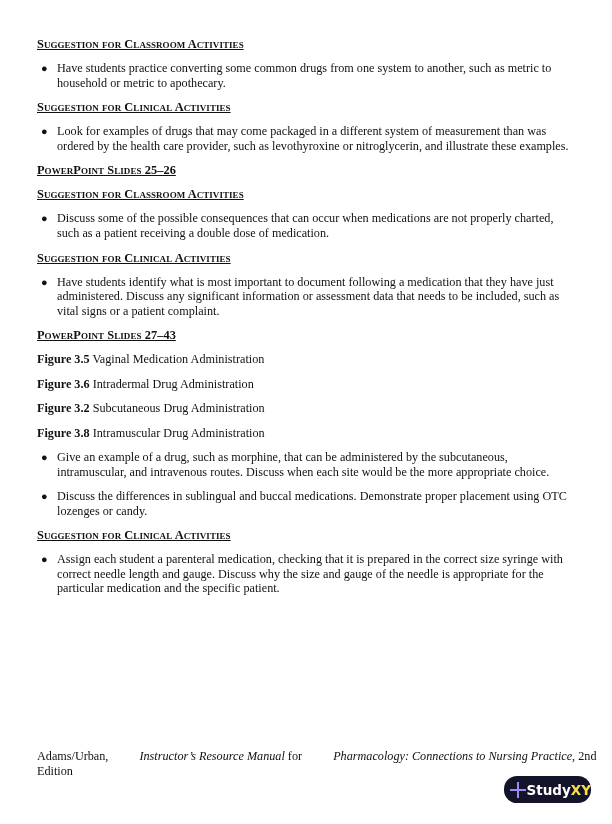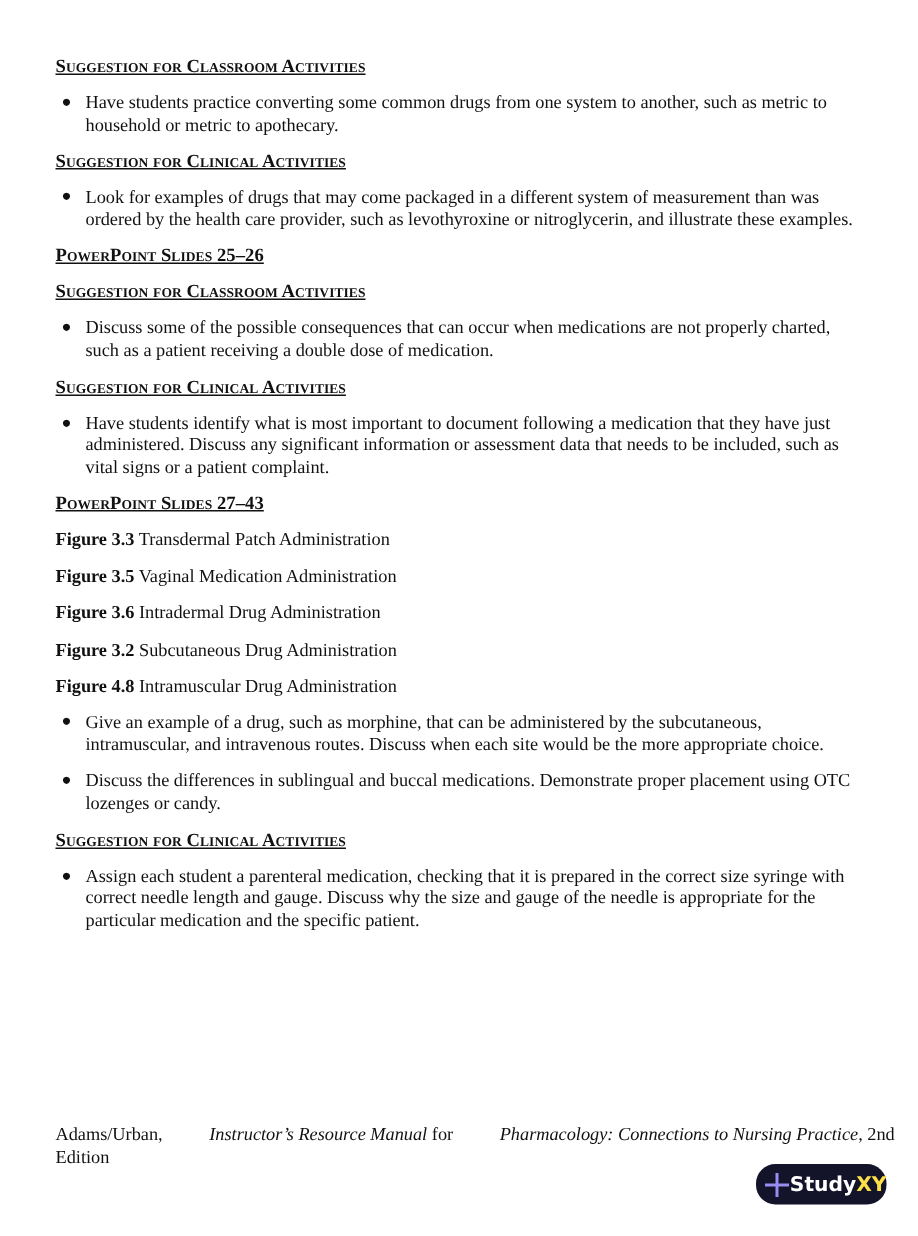--- a/index.html
+++ b/index.html
@@ -64,25 +64,24 @@
   <ul class="bullets">
     <li><span class="dot">●</span><span>Discuss some of the possible consequences that can occur when medications are not properly charted, such as a patient receiving a double dose of medication.</span></li>
   </ul>
 
   <div class="heading">Suggestion for Clinical Activities</div>
   <ul class="bullets">
     <li><span class="dot">●</span><span>Have students identify what is most important to document following a medication that they have just administered. Discuss any significant information or assessment data that needs to be included, such as vital signs or a patient complaint.</span></li>
   </ul>
 
   <div class="heading">PowerPoint Slides 27–43</div>
-  <div class="figure-line"><b>Figure 3.3</b> <span>Transdermal Patch Administration</span></div>
   <div class="figure-line"><b>Figure 3.5</b> <span>Vaginal Medication Administration</span></div>
   <div class="figure-line"><b>Figure 3.6</b> <span>Intradermal Drug Administration</span></div>
   <div class="figure-line"><b>Figure 3.2</b> <span>Subcutaneous Drug Administration</span></div>
-  <div class="figure-line"><b>Figure 4.8</b> <span>Intramuscular Drug Administration</span></div>
+  <div class="figure-line"><b>Figure 3.8</b> <span>Intramuscular Drug Administration</span></div>
 
   <ul class="bullets">
     <li><span class="dot">●</span><span>Give an example of a drug, such as morphine, that can be administered by the subcutaneous, intramuscular, and intravenous routes. Discuss when each site would be the more appropriate choice.</span></li>
     <li><span class="dot">●</span><span>Discuss the differences in sublingual and buccal medications. Demonstrate proper placement using OTC lozenges or candy.</span></li>
   </ul>
 
   <div class="heading">Suggestion for Clinical Activities</div>
   <ul class="bullets">
     <li><span class="dot">●</span><span>Assign each student a parenteral medication, checking that it is prepared in the correct size syringe with correct needle length and gauge. Discuss why the size and gauge of the needle is appropriate for the particular medication and the specific patient.</span></li>
   </ul>

